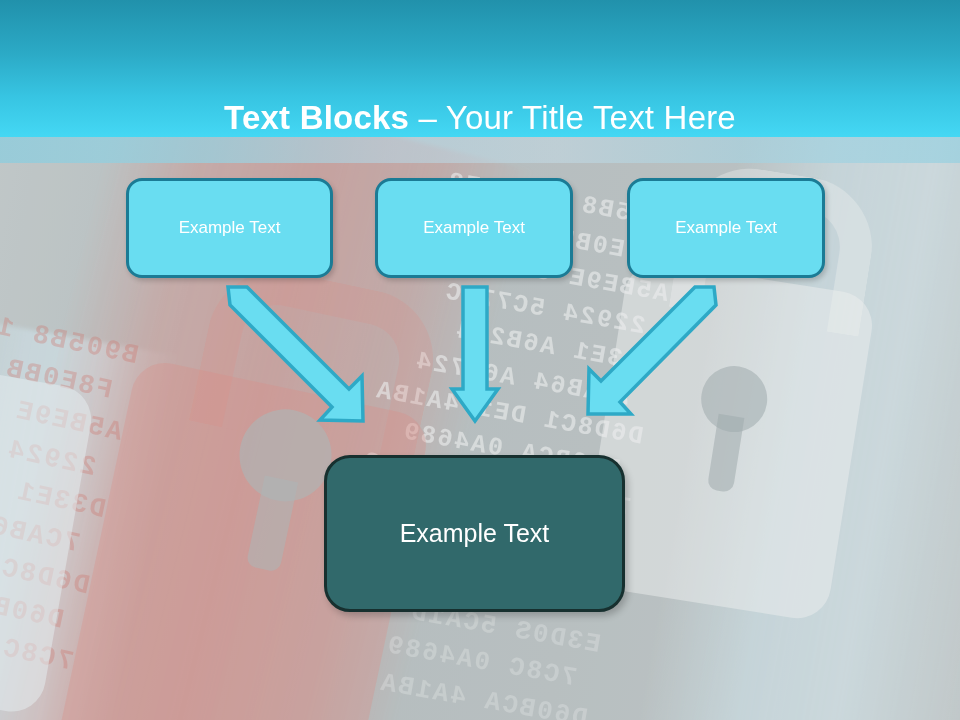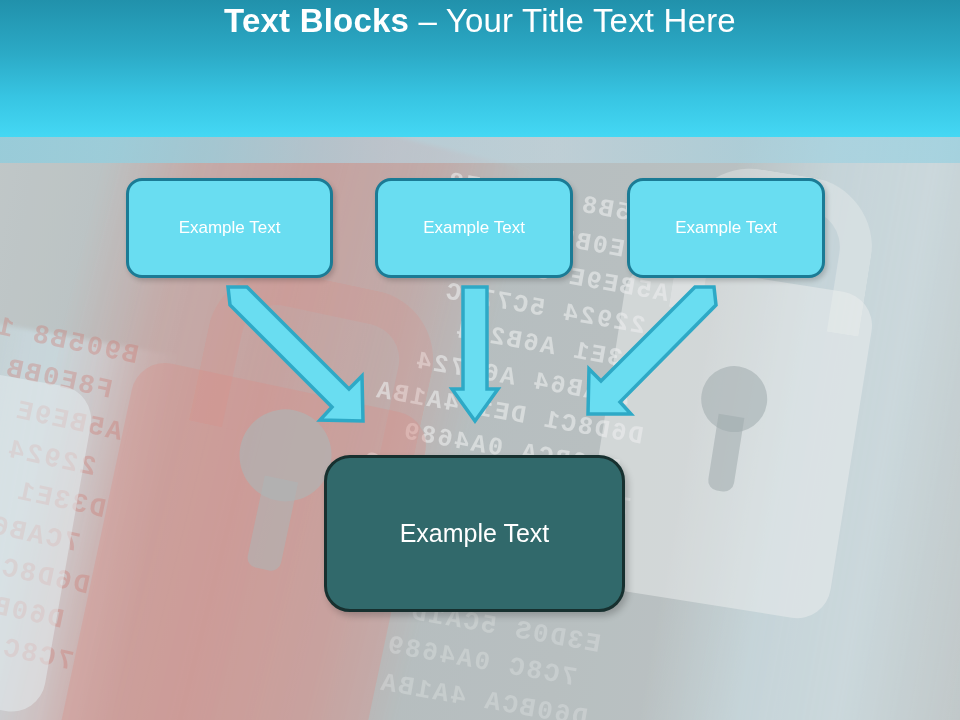--- a/index.html
+++ b/index.html
@@ -145,21 +145,21 @@
   }
   .veil {
     position: absolute; inset: 137px 0 0 0;
     background: rgba(186,193,194,0.28);
   }
 
   
   #header {
     position: absolute; left: 0; top: 0; width: 960px; height: 137px;
     background: linear-gradient(180deg, #2191ab 0%, #2ba9c5 38%, #37c4e2 70%, #44d8f4 100%);
-    display: flex; align-items: flex-start; justify-content: center;
+    display: flex; align-items: flex-end; justify-content: center;
   }
   #title {
     color: #ffffff;
     font-size: 33px;
     letter-spacing: 0.2px;
     white-space: nowrap;
     margin-top: 2px;
   }
   #title .strong { font-weight: bold; }
   #title .light  { font-weight: normal; }

